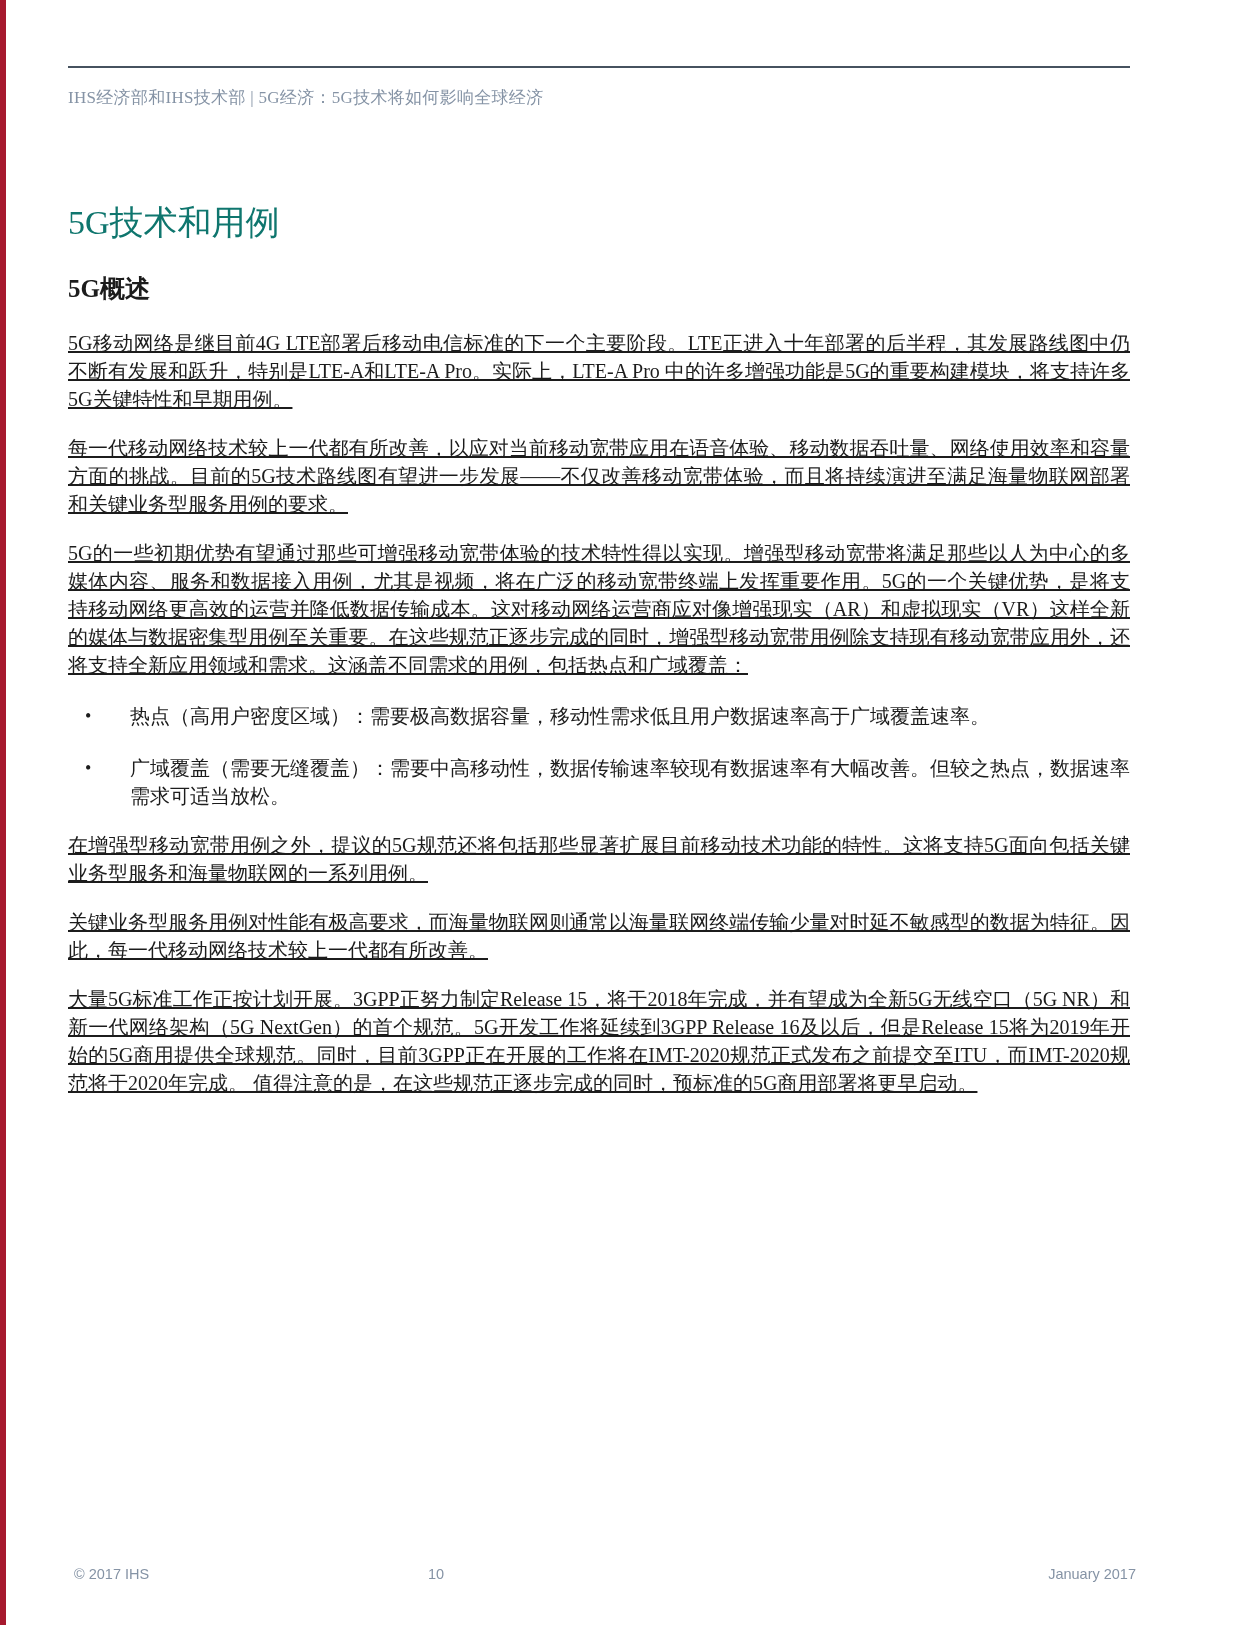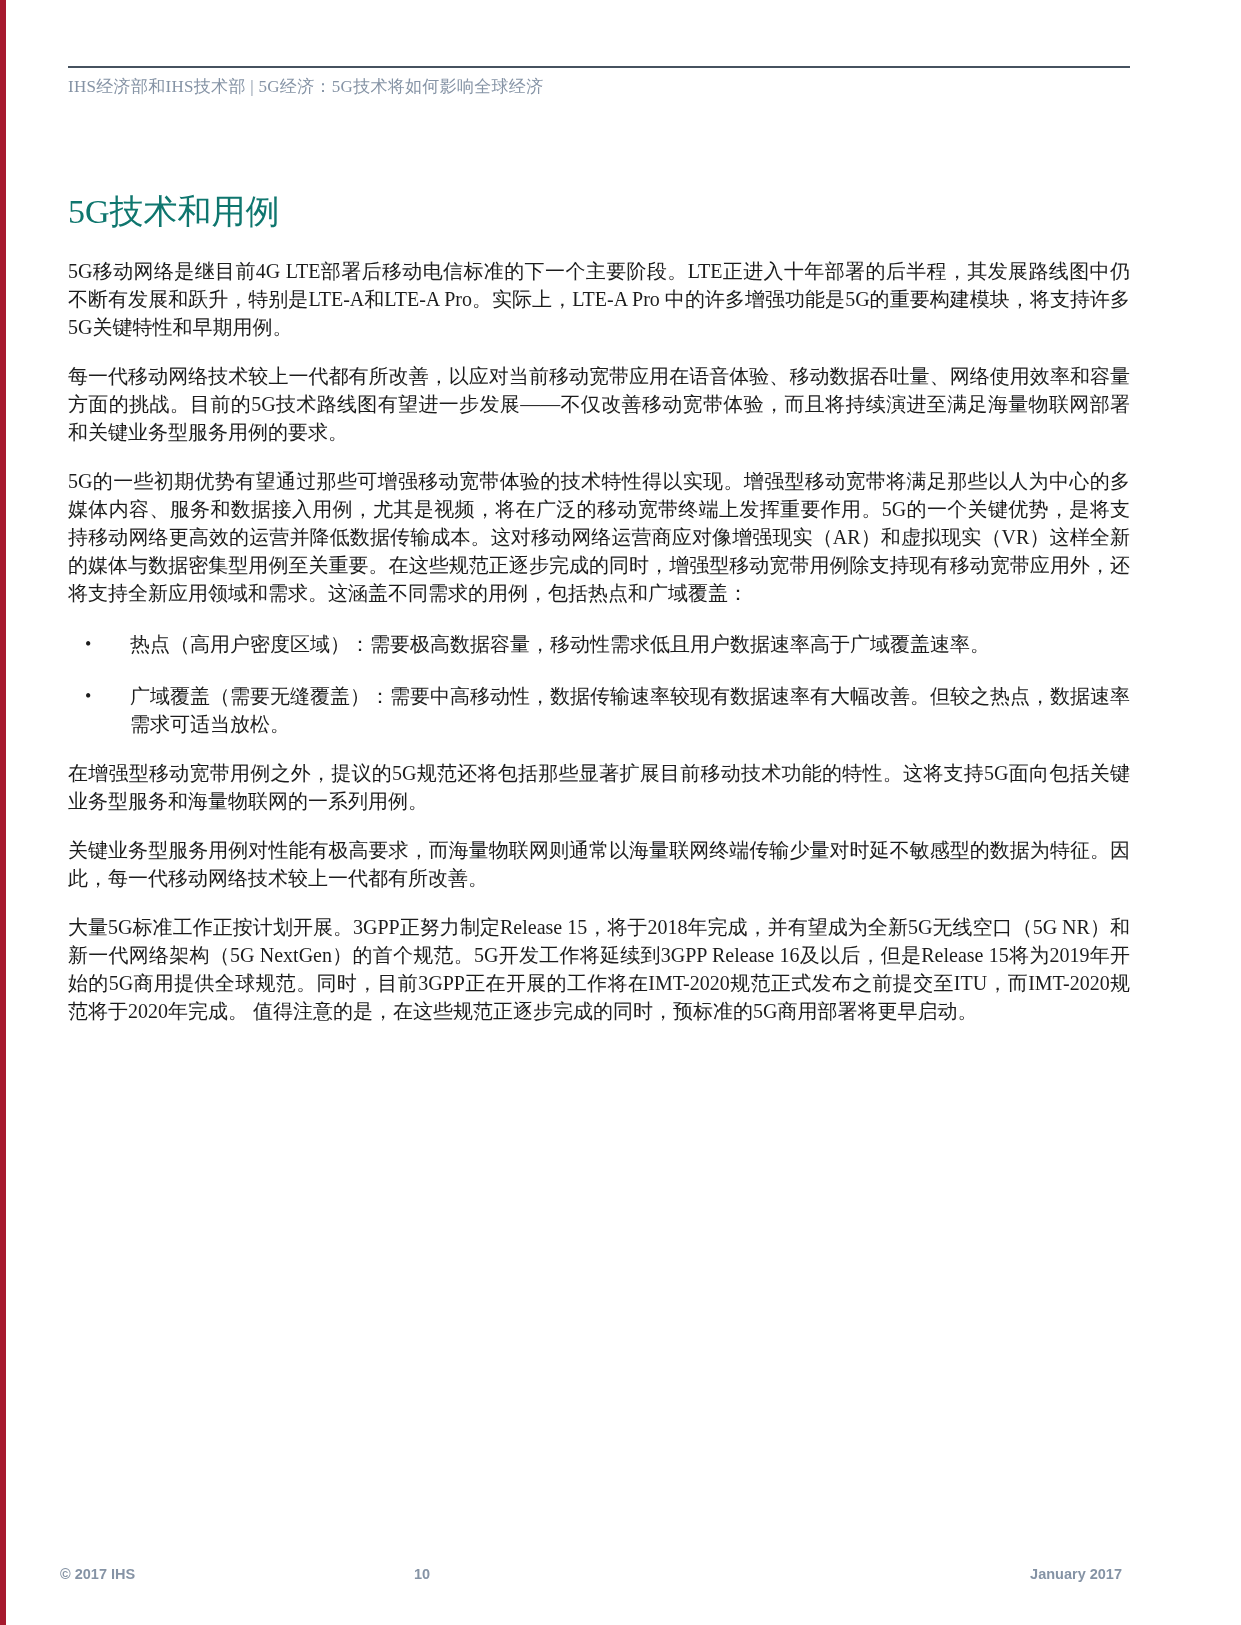--- a/index.html
+++ b/index.html
@@ -28,21 +28,21 @@
     left: 68px;
     top: 0;
     width: 1062px;
   }
   .header-rule {
     margin-top: 66px;
     height: 0;
     border-top: 2px solid #46525f;
   }
   .running-header {
-    margin-top: 8px;
+    margin-top: 19px;
     font-size: 17px;
     line-height: 22px;
     color: #8593a5;
     letter-spacing: 0.3px;
   }
   h1.doc-title {
     margin: 94px 0 0 0;
     font-size: 34px;
     line-height: 40px;
     font-weight: 400;
@@ -53,20 +53,21 @@
     font-size: 25px;
     line-height: 30px;
     font-weight: 700;
     color: #1c1c1c;
   }
   p.body-para {
     margin: 21px 0 0 0;
     font-size: 20px;
     line-height: 28px;
     text-align: justify;
+    text-decoration: underline;
   }
   p.first-para {
     margin-top: 25px;
   }
   ul.bullet-list {
     margin: 23px 0 0 0;
     padding: 0;
     list-style: none;
   }
   ul.bullet-list li {
@@ -84,46 +85,46 @@
     font-size: 18px;
     line-height: 28px;
   }
   ul.bullet-list .bullet-text {
     flex: 1;
     text-align: justify;
     margin-left: 12px;
   }
   .page-footer {
     position: absolute;
-    left: 60px;
+    left: 74px;
     width: 1062px;
     bottom: 43px;
     display: flex;
     align-items: baseline;
     font-family: "Liberation Sans", "DejaVu Sans", sans-serif;
     font-size: 14.5px;
     color: #8593a5;
-    font-weight: bold;
   }
   .page-footer .footer-left   { flex: 1; text-align: left; }
   .page-footer .footer-center { flex: 1; text-align: left; }
   .page-footer .footer-right  { flex: 1; text-align: right; }
 </style>
 </head>
 <body>
 
 <div class="accent-stripe"></div>
 
 <div class="content-col">
 
   <div class="header-rule"></div>
   <div class="running-header">IHS经济部和IHS技术部 | 5G经济：5G技术将如何影响全球经济</div>
 
   <h1 class="doc-title">5G技术和用例</h1>
 
+  <h2 class="section-heading">5G概述</h2>
 
   <p class="body-para first-para">5G移动网络是继目前4G LTE部署后移动电信标准的下一个主要阶段。LTE正进入十年部署的后半程，其发展路线图中仍不断有发展和跃升，特别是LTE-A和LTE-A Pro。实际上，LTE-A Pro 中的许多增强功能是5G的重要构建模块，将支持许多5G关键特性和早期用例。</p>
 
   <p class="body-para">每一代移动网络技术较上一代都有所改善，以应对当前移动宽带应用在语音体验、移动数据吞吐量、网络使用效率和容量方面的挑战。目前的5G技术路线图有望进一步发展——不仅改善移动宽带体验，而且将持续演进至满足海量物联网部署和关键业务型服务用例的要求。</p>
 
   <p class="body-para">5G的一些初期优势有望通过那些可增强移动宽带体验的技术特性得以实现。增强型移动宽带将满足那些以人为中心的多媒体内容、服务和数据接入用例，尤其是视频，将在广泛的移动宽带终端上发挥重要作用。5G的一个关键优势，是将支持移动网络更高效的运营并降低数据传输成本。这对移动网络运营商应对像增强现实（AR）和虚拟现实（VR）这样全新的媒体与数据密集型用例至关重要。在这些规范正逐步完成的同时，增强型移动宽带用例除支持现有移动宽带应用外，还将支持全新应用领域和需求。这涵盖不同需求的用例，包括热点和广域覆盖：</p>
 
   <ul class="bullet-list">
     <li>
       <span class="bullet-marker">•</span>

